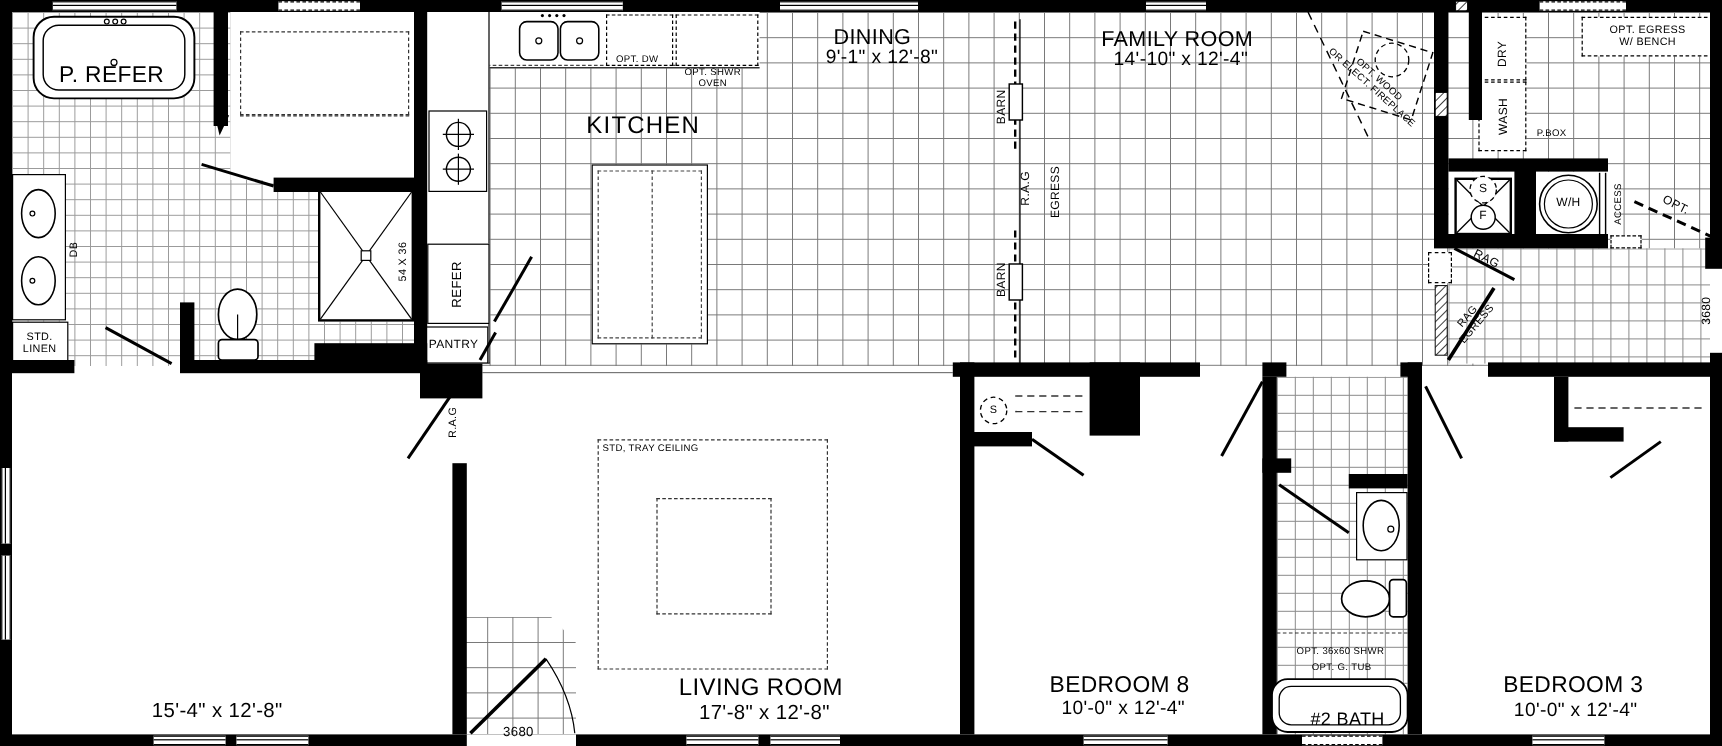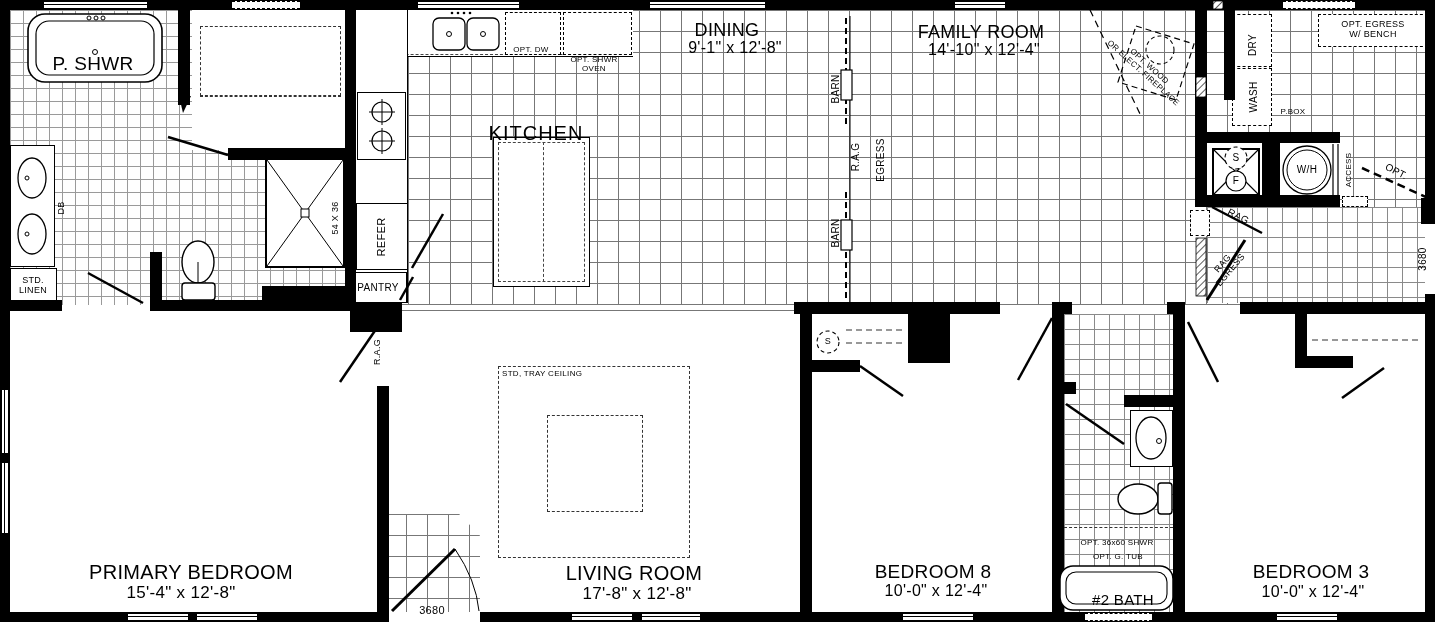--- a/index.html
+++ b/index.html
@@ -234,27 +234,26 @@
     <line x1="1312" y1="340" x2="1420" y2="340" stroke="#333" stroke-width="1.2" stroke-dasharray="6 4"></line>
 
     <ellipse cx="1151" cy="438" rx="15" ry="21" fill="#fff" stroke="#000" stroke-width="1.3"></ellipse>
     <circle cx="1159" cy="441" r="2.5" fill="none" stroke="#000"></circle>
     <ellipse cx="1138" cy="499" rx="20" ry="15" fill="#fff" stroke="#000" stroke-width="1.4"></ellipse>
     <rect x="1158" y="483" width="14" height="31" rx="3" fill="#fff" stroke="#000" stroke-width="1.4"></rect>
     <rect x="1060" y="566" width="113" height="44" rx="13" fill="#fff" stroke="#000" stroke-width="1.5"></rect>
     <rect x="1066" y="572" width="101" height="32" rx="10" fill="none" stroke="#000" stroke-width="1.1"></rect>
   </svg>
 
-  <div class="lbl" style="left:93px;top:64px;font-size:19px;">P. SHWR</div>
-  <div class="lbl" style="left:536px;top:134px;font-size:20px;letter-spacing:1px;">KITCHEN</div>
+  <div class="lbl" style="left:93px;top:64px;font-size:19px;">P. REFER</div>
+  <div class="lbl" style="left:536px;top:106px;font-size:20px;letter-spacing:1px;">KITCHEN</div>
   <div class="lbl" style="left:727px;top:31px;font-size:18px;">DINING</div>
   <div class="lbl" style="left:735px;top:48px;font-size:16px;">9'-1" x 12'-8"</div>
   <div class="lbl" style="left:981px;top:33px;font-size:18px;">FAMILY ROOM</div>
   <div class="lbl" style="left:984px;top:50px;font-size:16px;">14'-10" x 12'-4"</div>
-  <div class="lbl" style="left:191px;top:573px;font-size:20px;">PRIMARY BEDROOM</div>
   <div class="lbl" style="left:181px;top:593px;font-size:17px;">15'-4" x 12'-8"</div>
   <div class="lbl" style="left:634px;top:574px;font-size:20px;">LIVING ROOM</div>
   <div class="lbl" style="left:637px;top:594px;font-size:17px;">17'-8" x 12'-8"</div>
   <div class="lbl" style="left:933px;top:572px;font-size:19px;">BEDROOM 8</div>
   <div class="lbl" style="left:936px;top:591px;font-size:16px;">10'-0" x 12'-4"</div>
   <div class="lbl" style="left:1311px;top:572px;font-size:19px;">BEDROOM 3</div>
   <div class="lbl" style="left:1313px;top:592px;font-size:16px;">10'-0" x 12'-4"</div>
   <div class="lbl" style="left:1123px;top:600px;font-size:15px;">#2 BATH</div>
 
   <div class="lbl" style="left:33px;top:286px;font-size:9px;">

